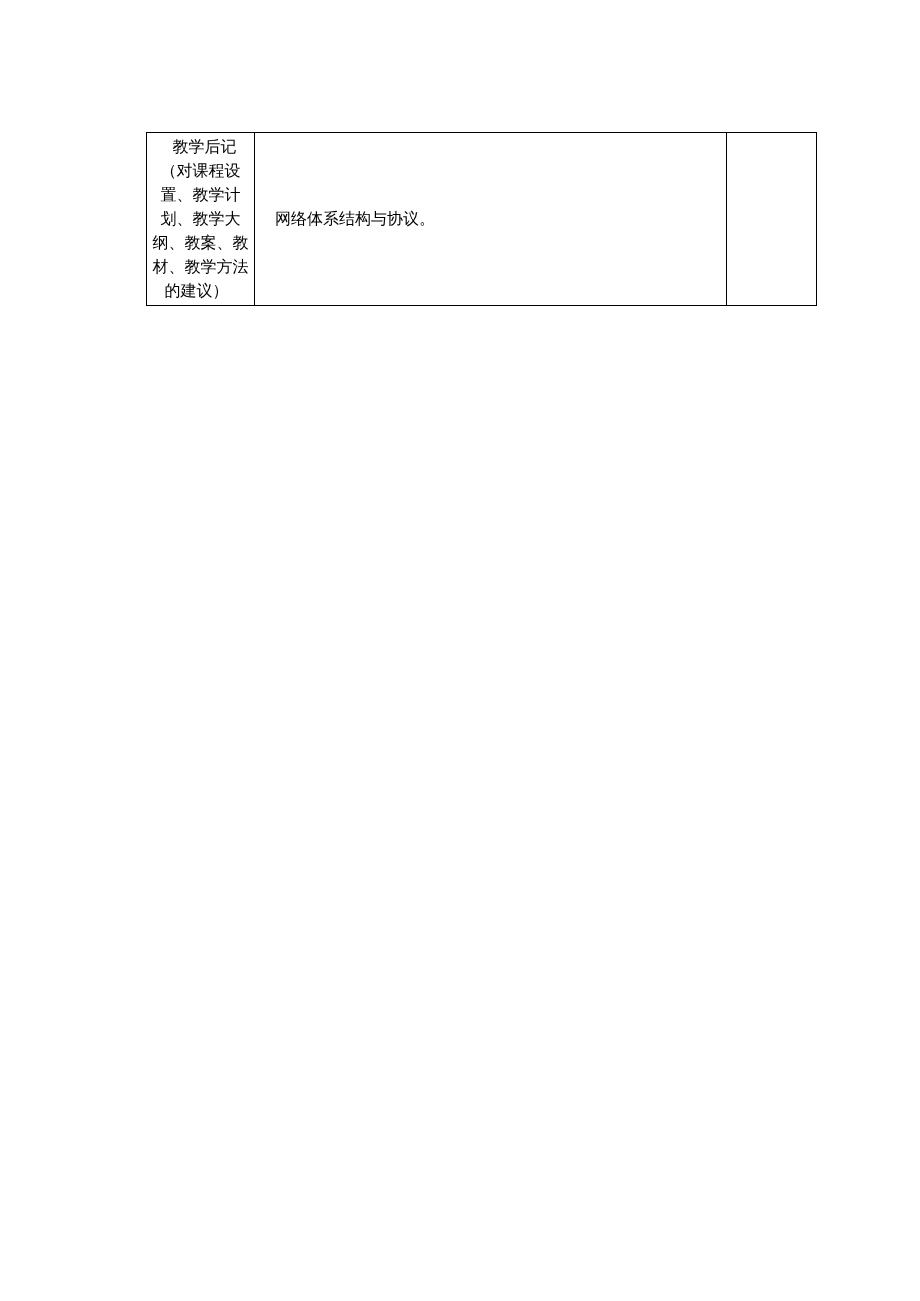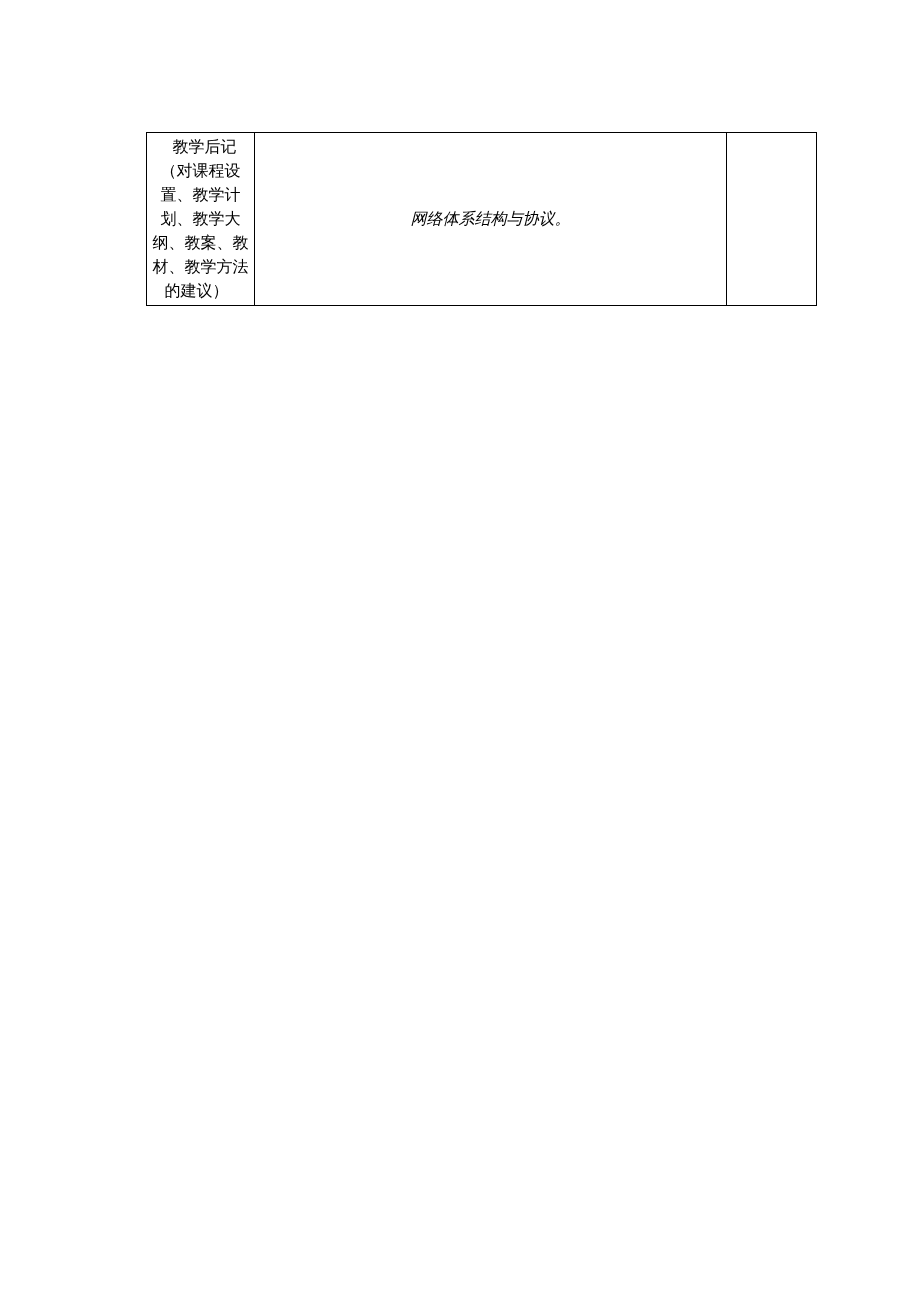--- a/index.html
+++ b/index.html
@@ -28,23 +28,22 @@
       color: #000;
       line-height: 1.5;
     }
     .col1 {
       width: 108px;
       text-align: center;
       padding: 2px 4px;
     }
     .col2 {
       width: 472px;
-      text-align: center;
-      padding: 2px 4px;
-      font-style: italic;
+      text-align: left;
+      padding: 2px 12px;
     }
     .col3 {
       width: 90px;
     }
   </style>
 </head>
 <body>
 
 <table class="doc-table">
   <tbody>

